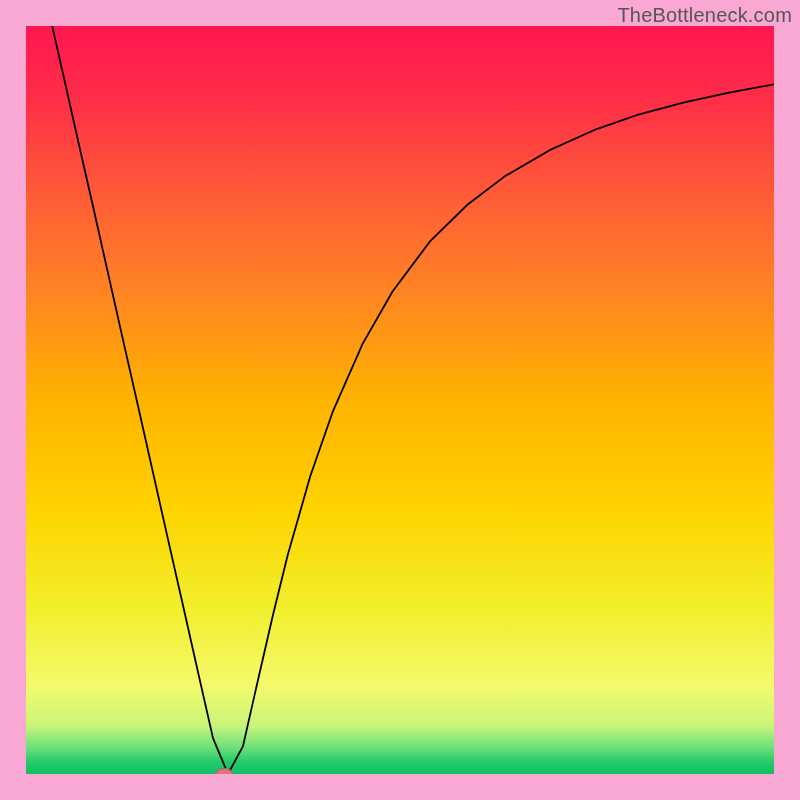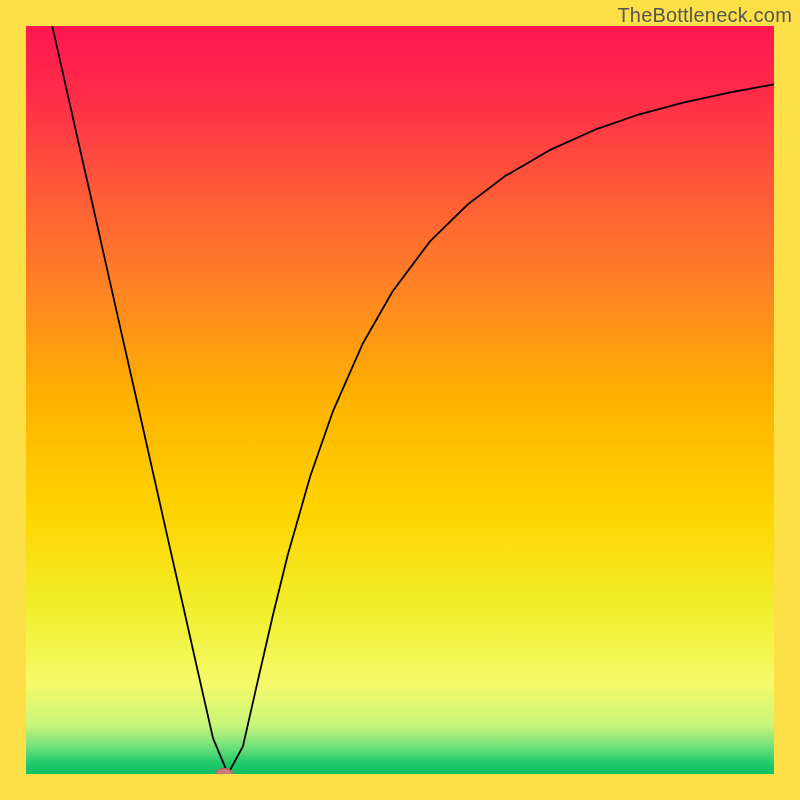--- a/index.html
+++ b/index.html
@@ -7,21 +7,21 @@
     padding: 0;
     width: 800px;
     height: 800px;
     overflow: hidden;
     background: #000;
     font-family: Arial, Helvetica, sans-serif;
   }
   .frame {
     width: 800px;
     height: 800px;
-    background: #fde047;
+    background: #f9a8d4;
     position: relative;
   }
   .plot {
     position: absolute;
     left: 26px;
     top: 26px;
     width: 748px;
     height: 748px;
   }
   .watermark {

